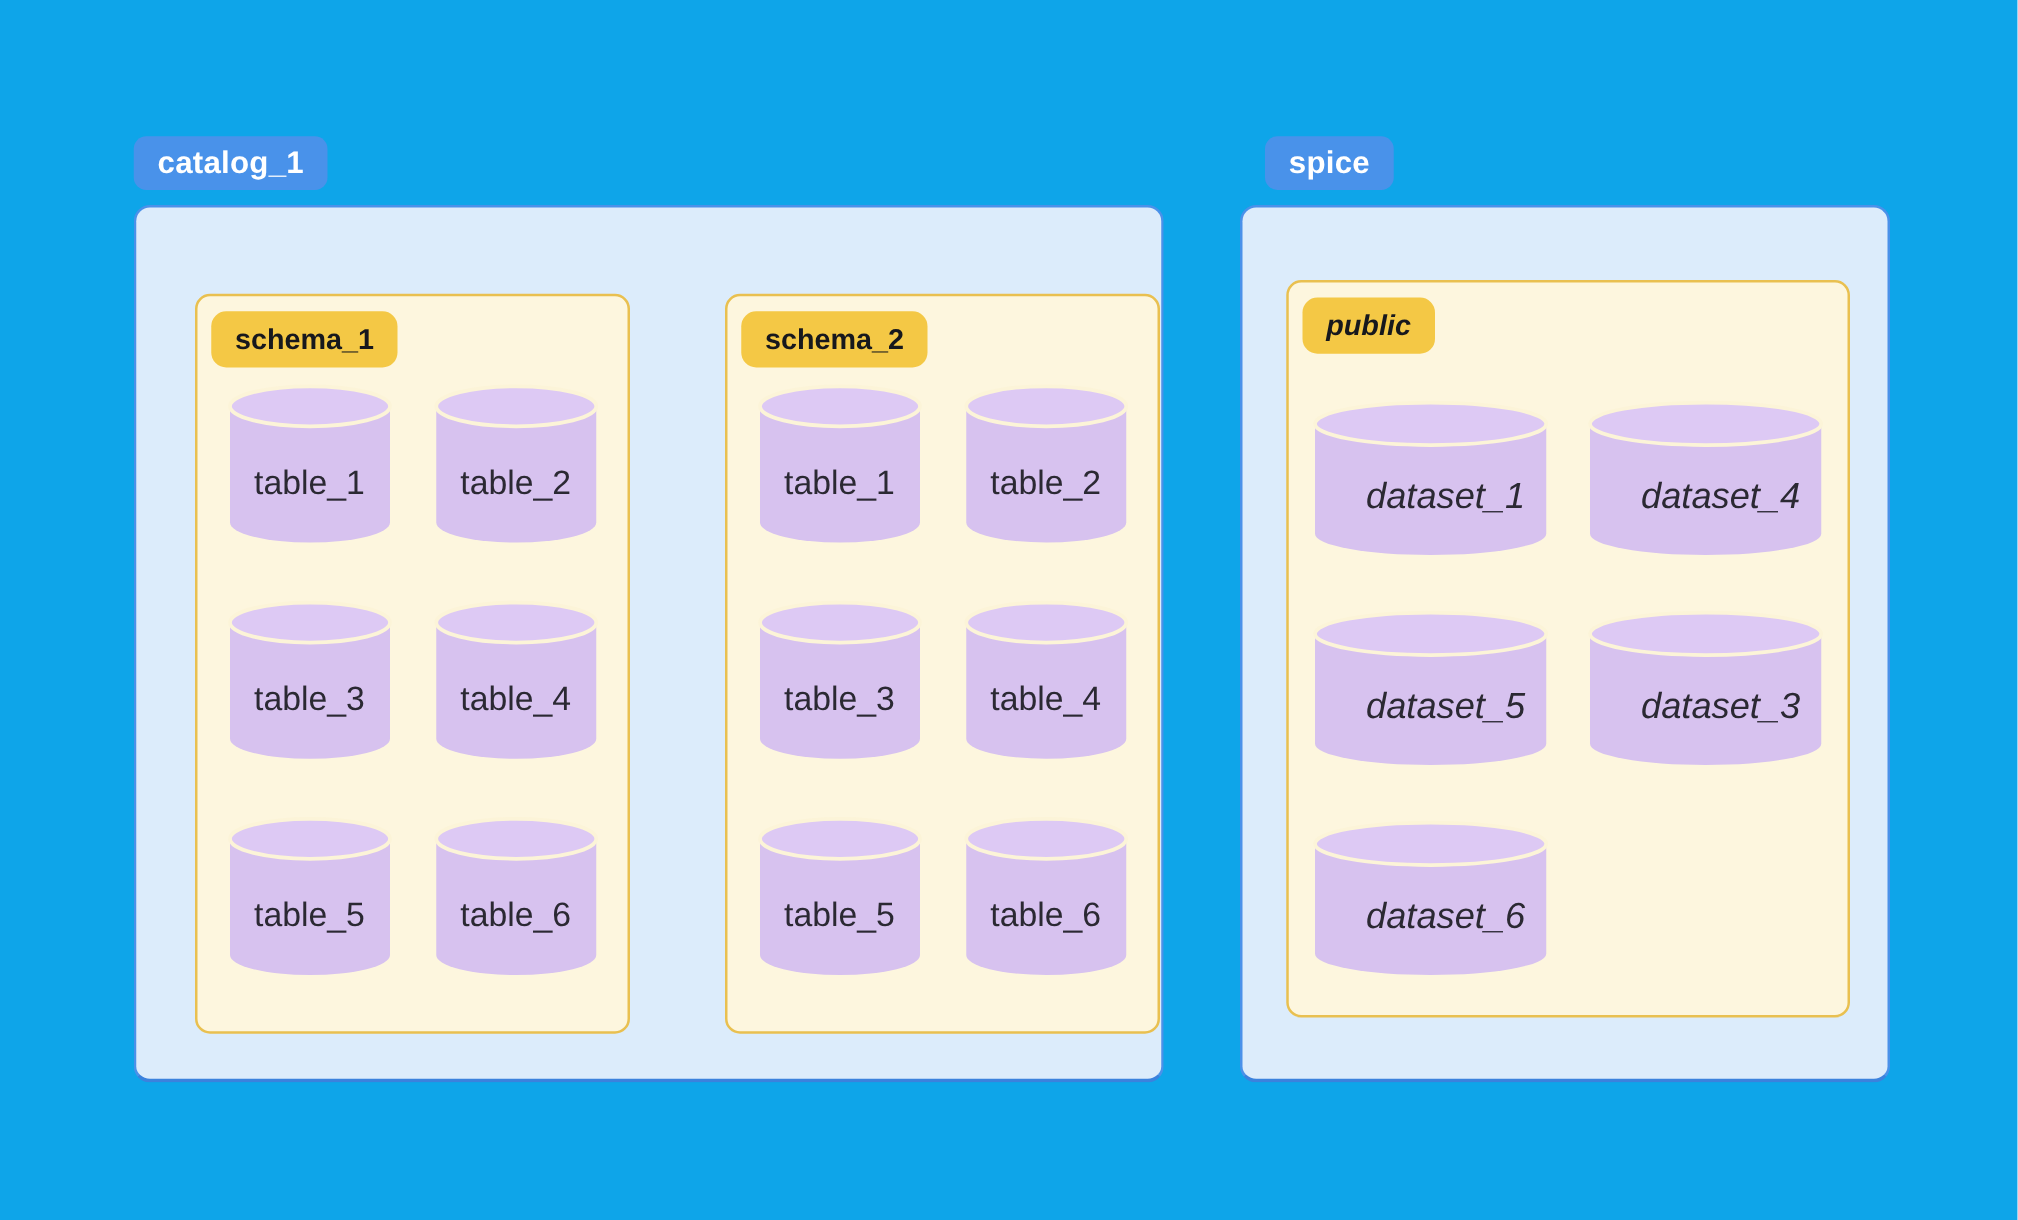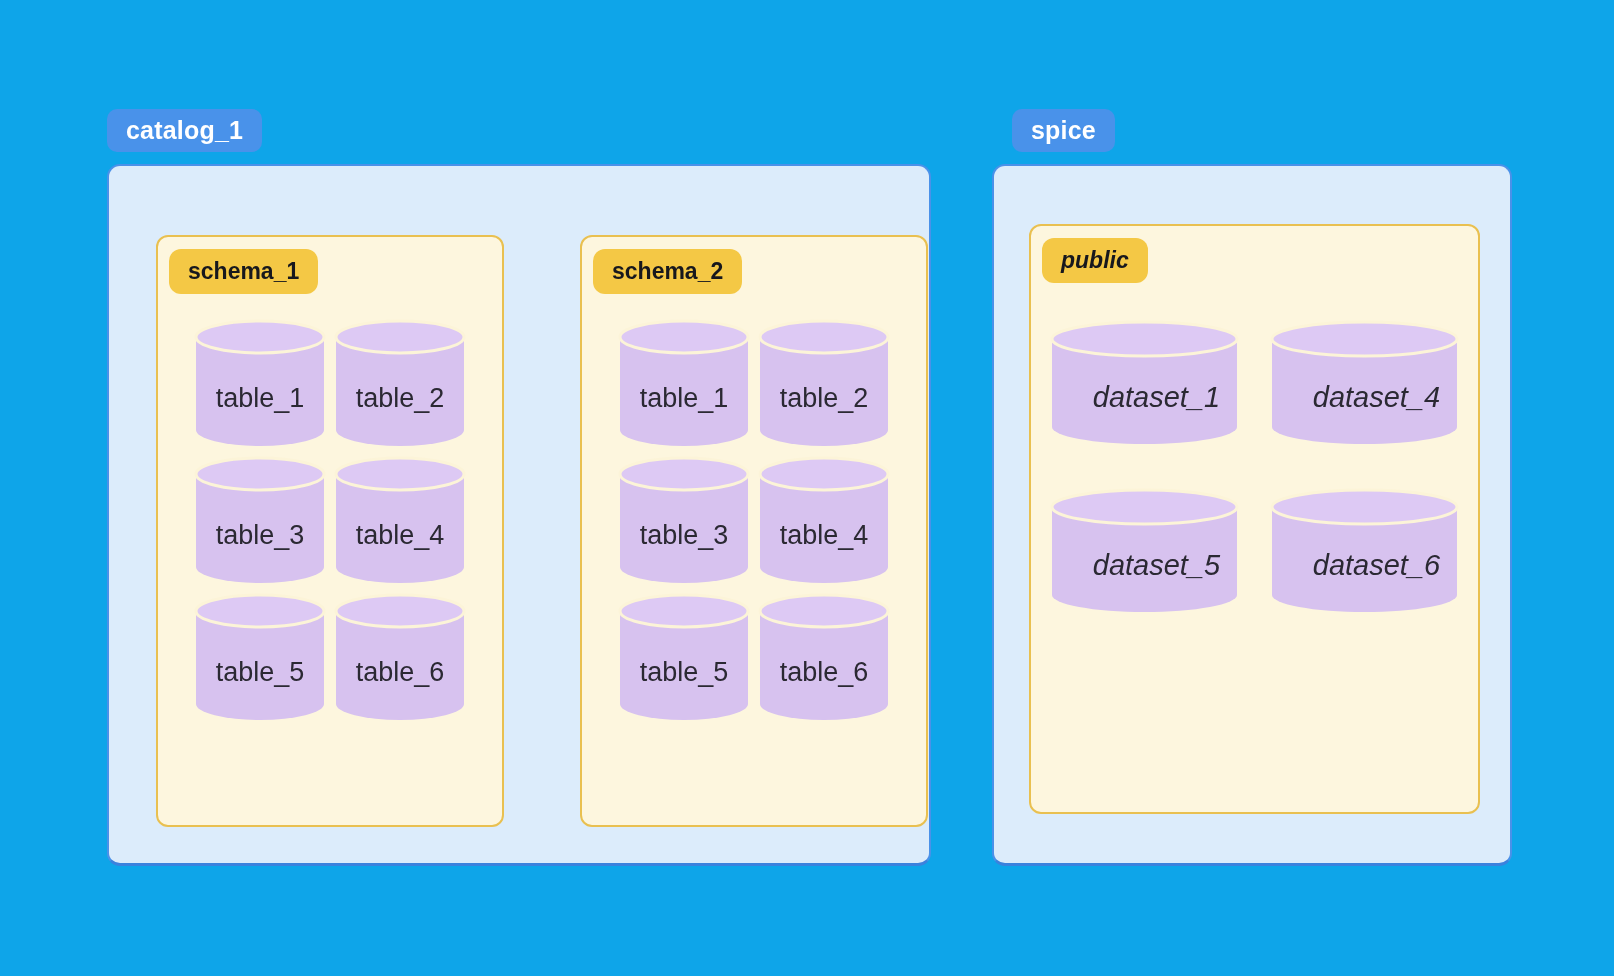--- a/index.html
+++ b/index.html
@@ -70,21 +70,21 @@
     white-space: nowrap;
   }
 
   
   .grid {
     position: absolute;
     left: 0; right: 0;
     display: grid;
     justify-content: center;
   }
-  .grid-tables   { top: 84px; grid-template-columns: repeat(2, 128px); column-gap: 37px; row-gap: 48px; gap: 12px; }
+  .grid-tables   { top: 72px; grid-template-columns: repeat(2, 128px); column-gap: 37px; row-gap: 48px; }
   .grid-datasets { top: 96px; grid-template-columns: repeat(2, 185px); column-gap: 35px; row-gap: 46px; }
 
   
   .cyl { position: relative; }
   .cyl-table   { width: 128px; height: 125px; }
   .cyl-dataset { width: 185px; height: 122px; }
   .cyl svg { display: block; width: 100%; height: 100%; overflow: visible; }
   .cyl-body { fill: #d7c2ef; }
   .cyl-top  { fill: #ddc9f4; stroke: #fcf4d8; stroke-width: 3px; }
   .cyl-label {
@@ -246,20 +246,27 @@
               <path class="cyl-body" d="M0,17 V105 A92.5,17 0 0 0 185,105 V17 Z"></path>
               <ellipse class="cyl-top" cx="92.5" cy="17" rx="92.5" ry="17"></ellipse>
             </svg>
           <span class="cyl-label">dataset_5</span>
         </div>
         <div class="cyl cyl-dataset">
           <svg viewBox="0 0 185 122">
               <path class="cyl-body" d="M0,17 V105 A92.5,17 0 0 0 185,105 V17 Z"></path>
               <ellipse class="cyl-top" cx="92.5" cy="17" rx="92.5" ry="17"></ellipse>
             </svg>
+          <span class="cyl-label">dataset_3</span>
+        </div>
+        <div class="cyl cyl-dataset">
+          <svg viewBox="0 0 185 122">
+              <path class="cyl-body" d="M0,17 V105 A92.5,17 0 0 0 185,105 V17 Z"></path>
+              <ellipse class="cyl-top" cx="92.5" cy="17" rx="92.5" ry="17"></ellipse>
+            </svg>
           <span class="cyl-label">dataset_6</span>
         </div>
       </div>
     </div>
 
   </div>
 
 </div>
 
 </body></html>

